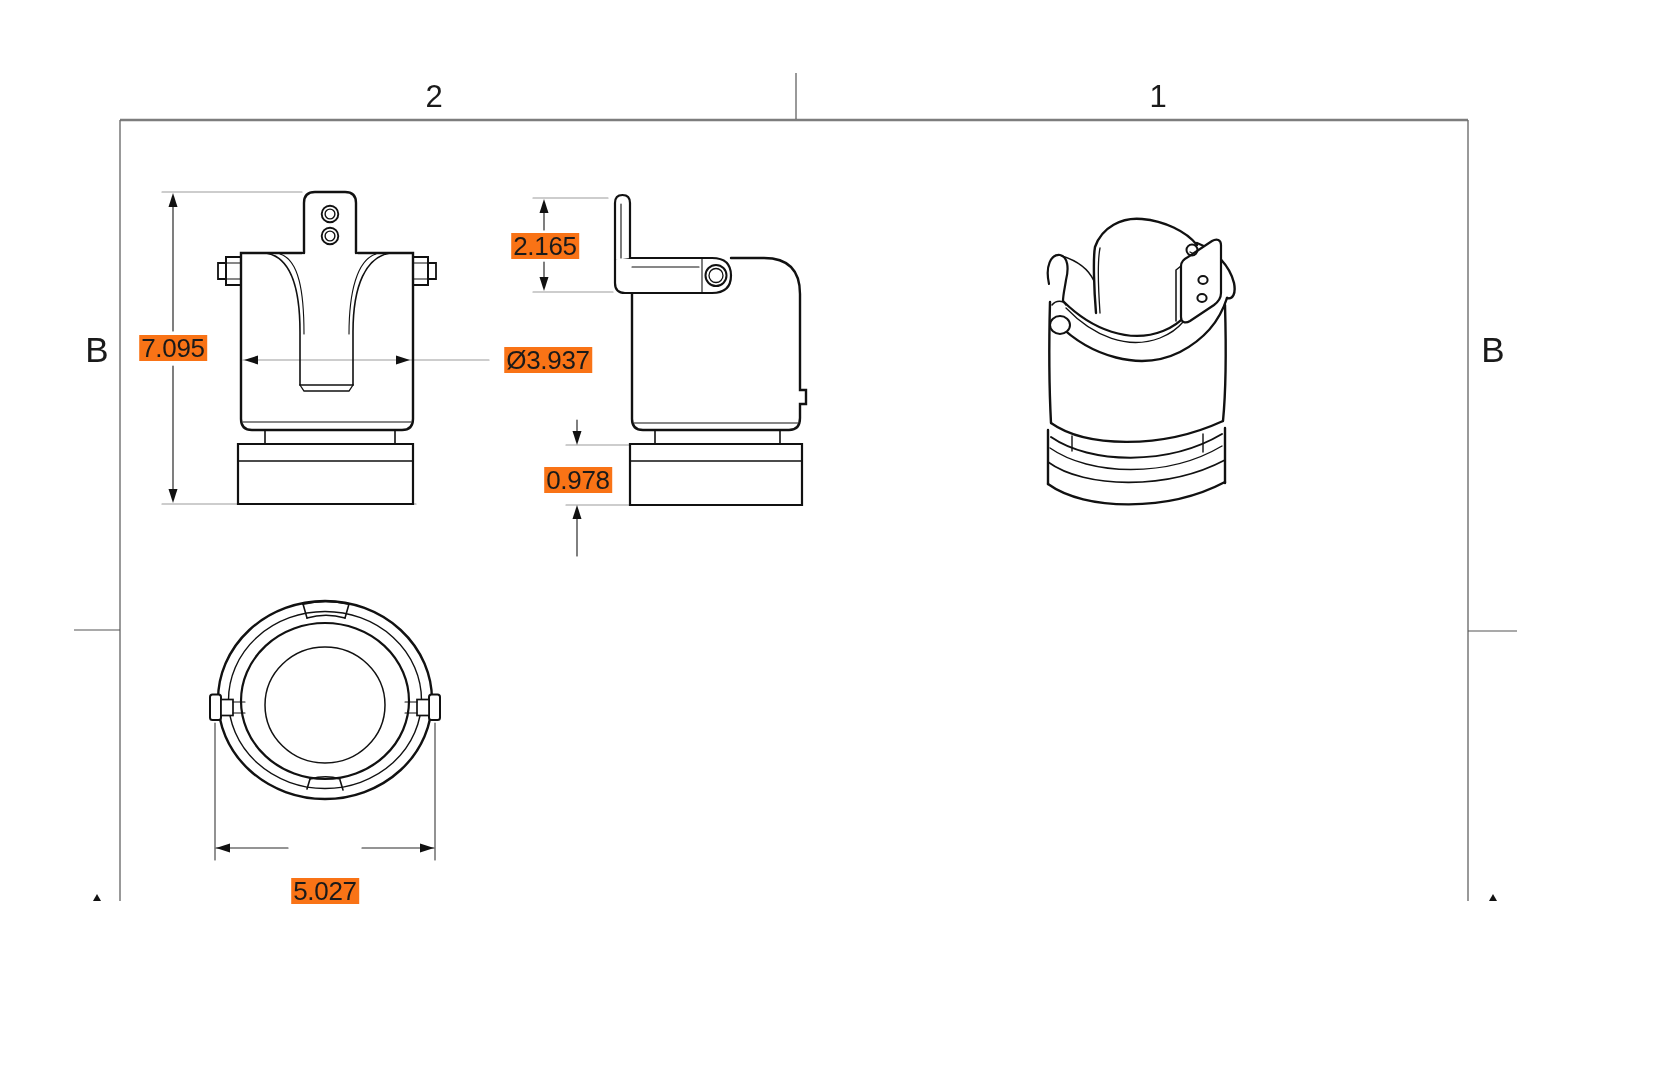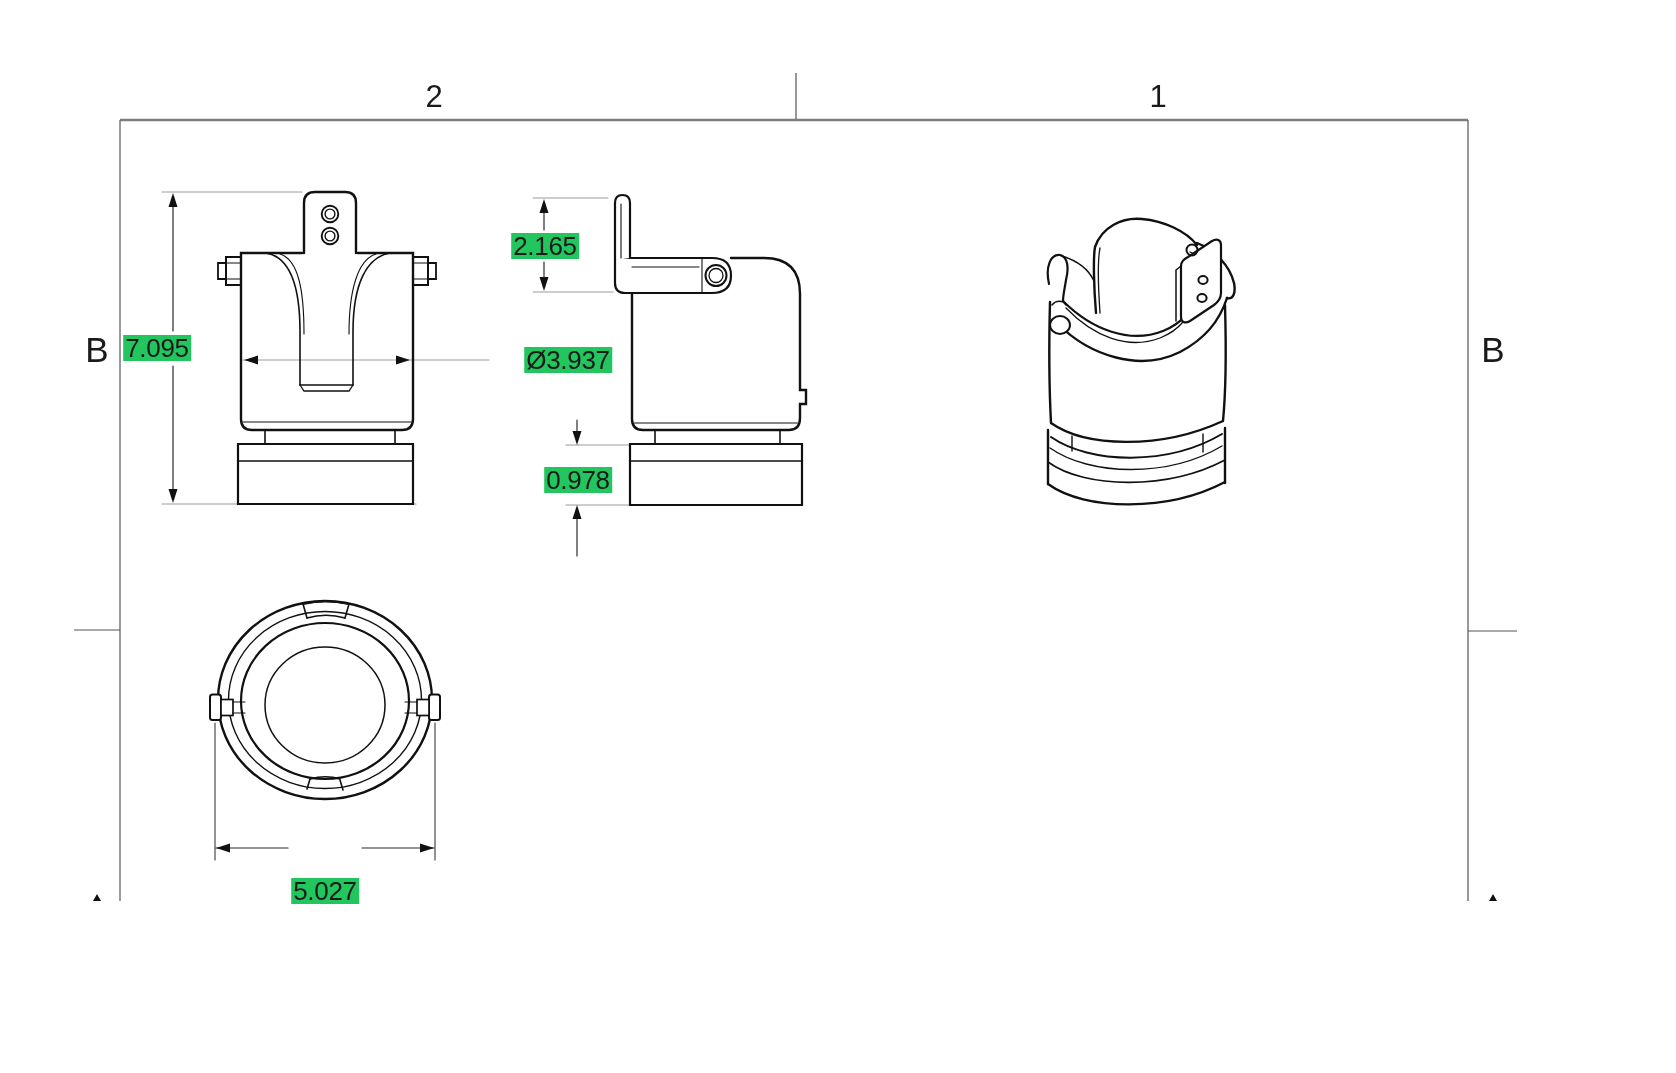--- a/index.html
+++ b/index.html
@@ -9,21 +9,21 @@
     background:#ffffff;
     font-family:"Liberation Sans", sans-serif;
     overflow:hidden;
   }
   .sheet svg{position:absolute;left:0;top:0;}
   .label{
     position:absolute;
     transform:translate(-50%,-50%);
     white-space:nowrap;
     color:#1a1a1a;
-    background:#22c55e;
+    background:#f97316;
     padding:0 2px;
     line-height:1;
   }
   .dim-label{font-size:26px;letter-spacing:-0.3px;}
   .zone-num{font-size:31px;font-weight:400;background:transparent;}
   .zone-letter{font-size:35px;font-weight:400;background:transparent;}
 </style>
 </head>
 <body>
 
@@ -181,19 +181,19 @@
       <path d="M1048,462 C1085,489 1168,490 1225,460" stroke-width="1.6"></path>
       <path d="M1048,484 C1085,511 1168,512 1225,482" stroke-width="2.4"></path>
     </g>
   </svg>
 
   <div class="label zone-num" style="left:434px;top:96px">2</div>
   <div class="label zone-num" style="left:1158px;top:96px">1</div>
   <div class="label zone-letter" style="left:97px;top:349px">B</div>
   <div class="label zone-letter" style="left:1493px;top:349px">B</div>
 
-  <div class="label dim-label" style="left:157px;top:348px">7.095</div>
-  <div class="label dim-label" style="left:568px;top:360px">Ø3.937</div>
+  <div class="label dim-label" style="left:173px;top:348px">7.095</div>
+  <div class="label dim-label" style="left:548px;top:360px">Ø3.937</div>
   <div class="label dim-label" style="left:545px;top:246px">2.165</div>
   <div class="label dim-label" style="left:578px;top:480px">0.978</div>
   <div class="label dim-label" style="left:325px;top:891px">5.027</div>
 
 </div>
 
 </body></html>

